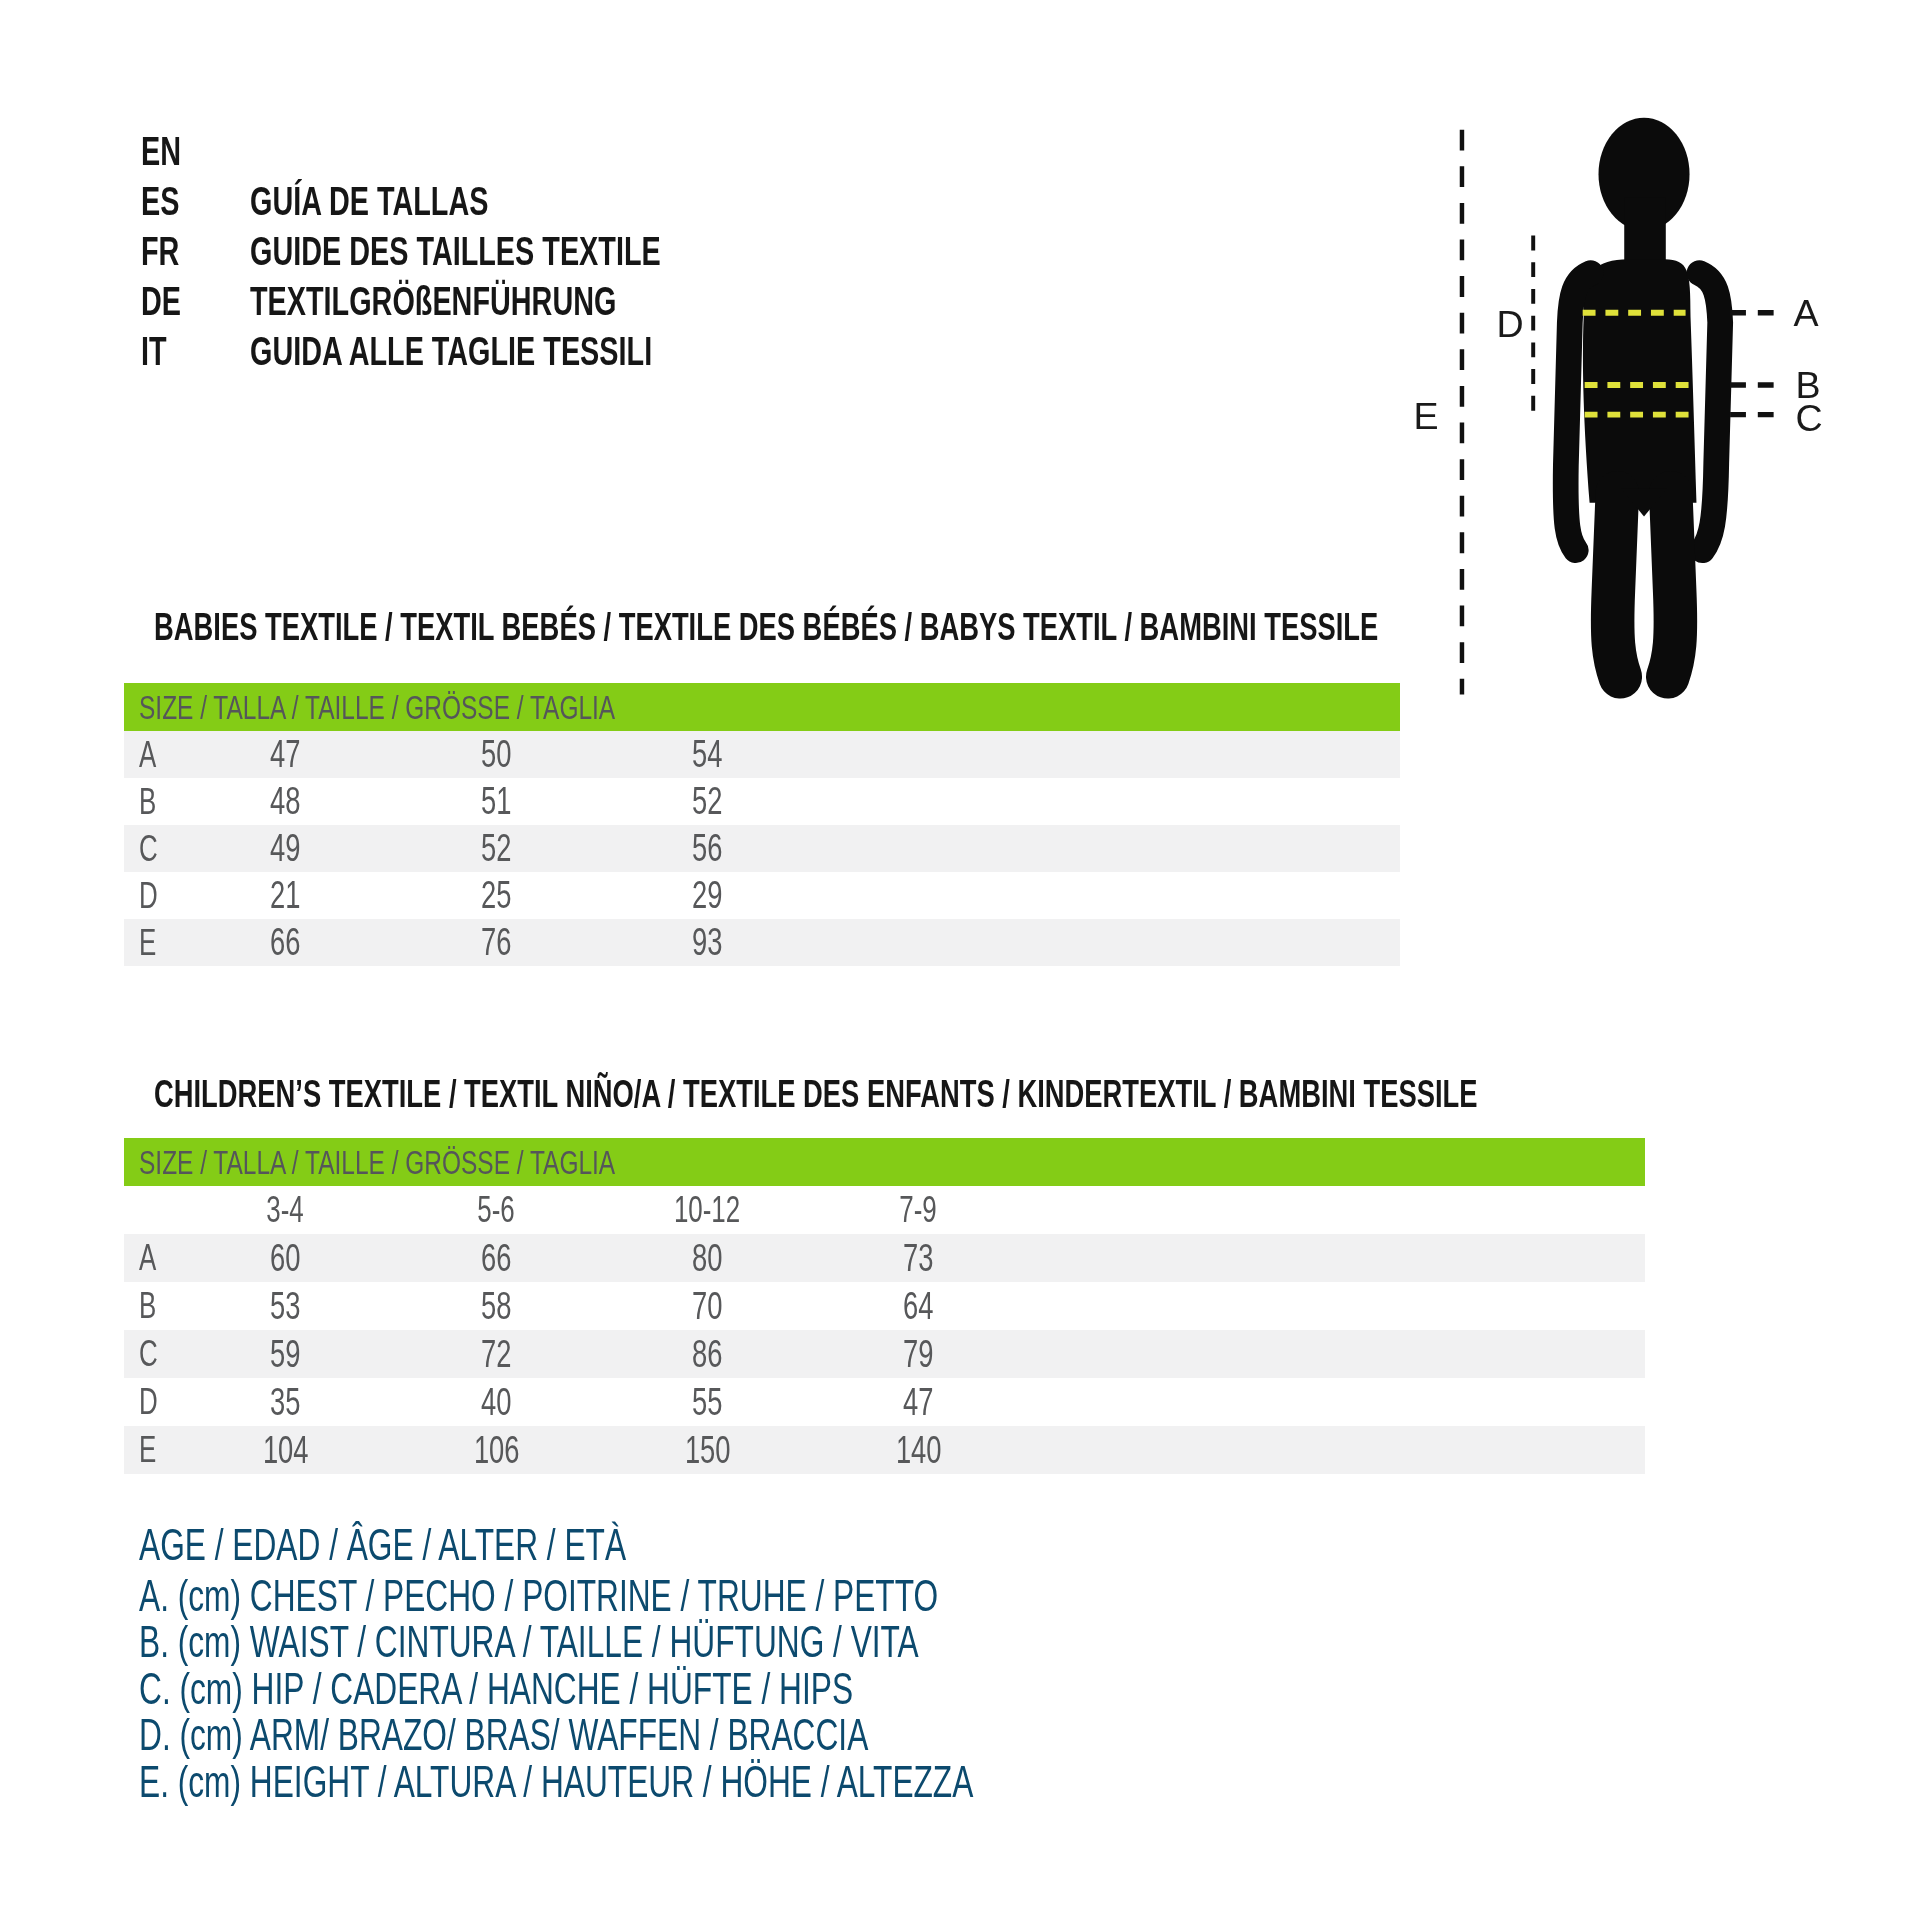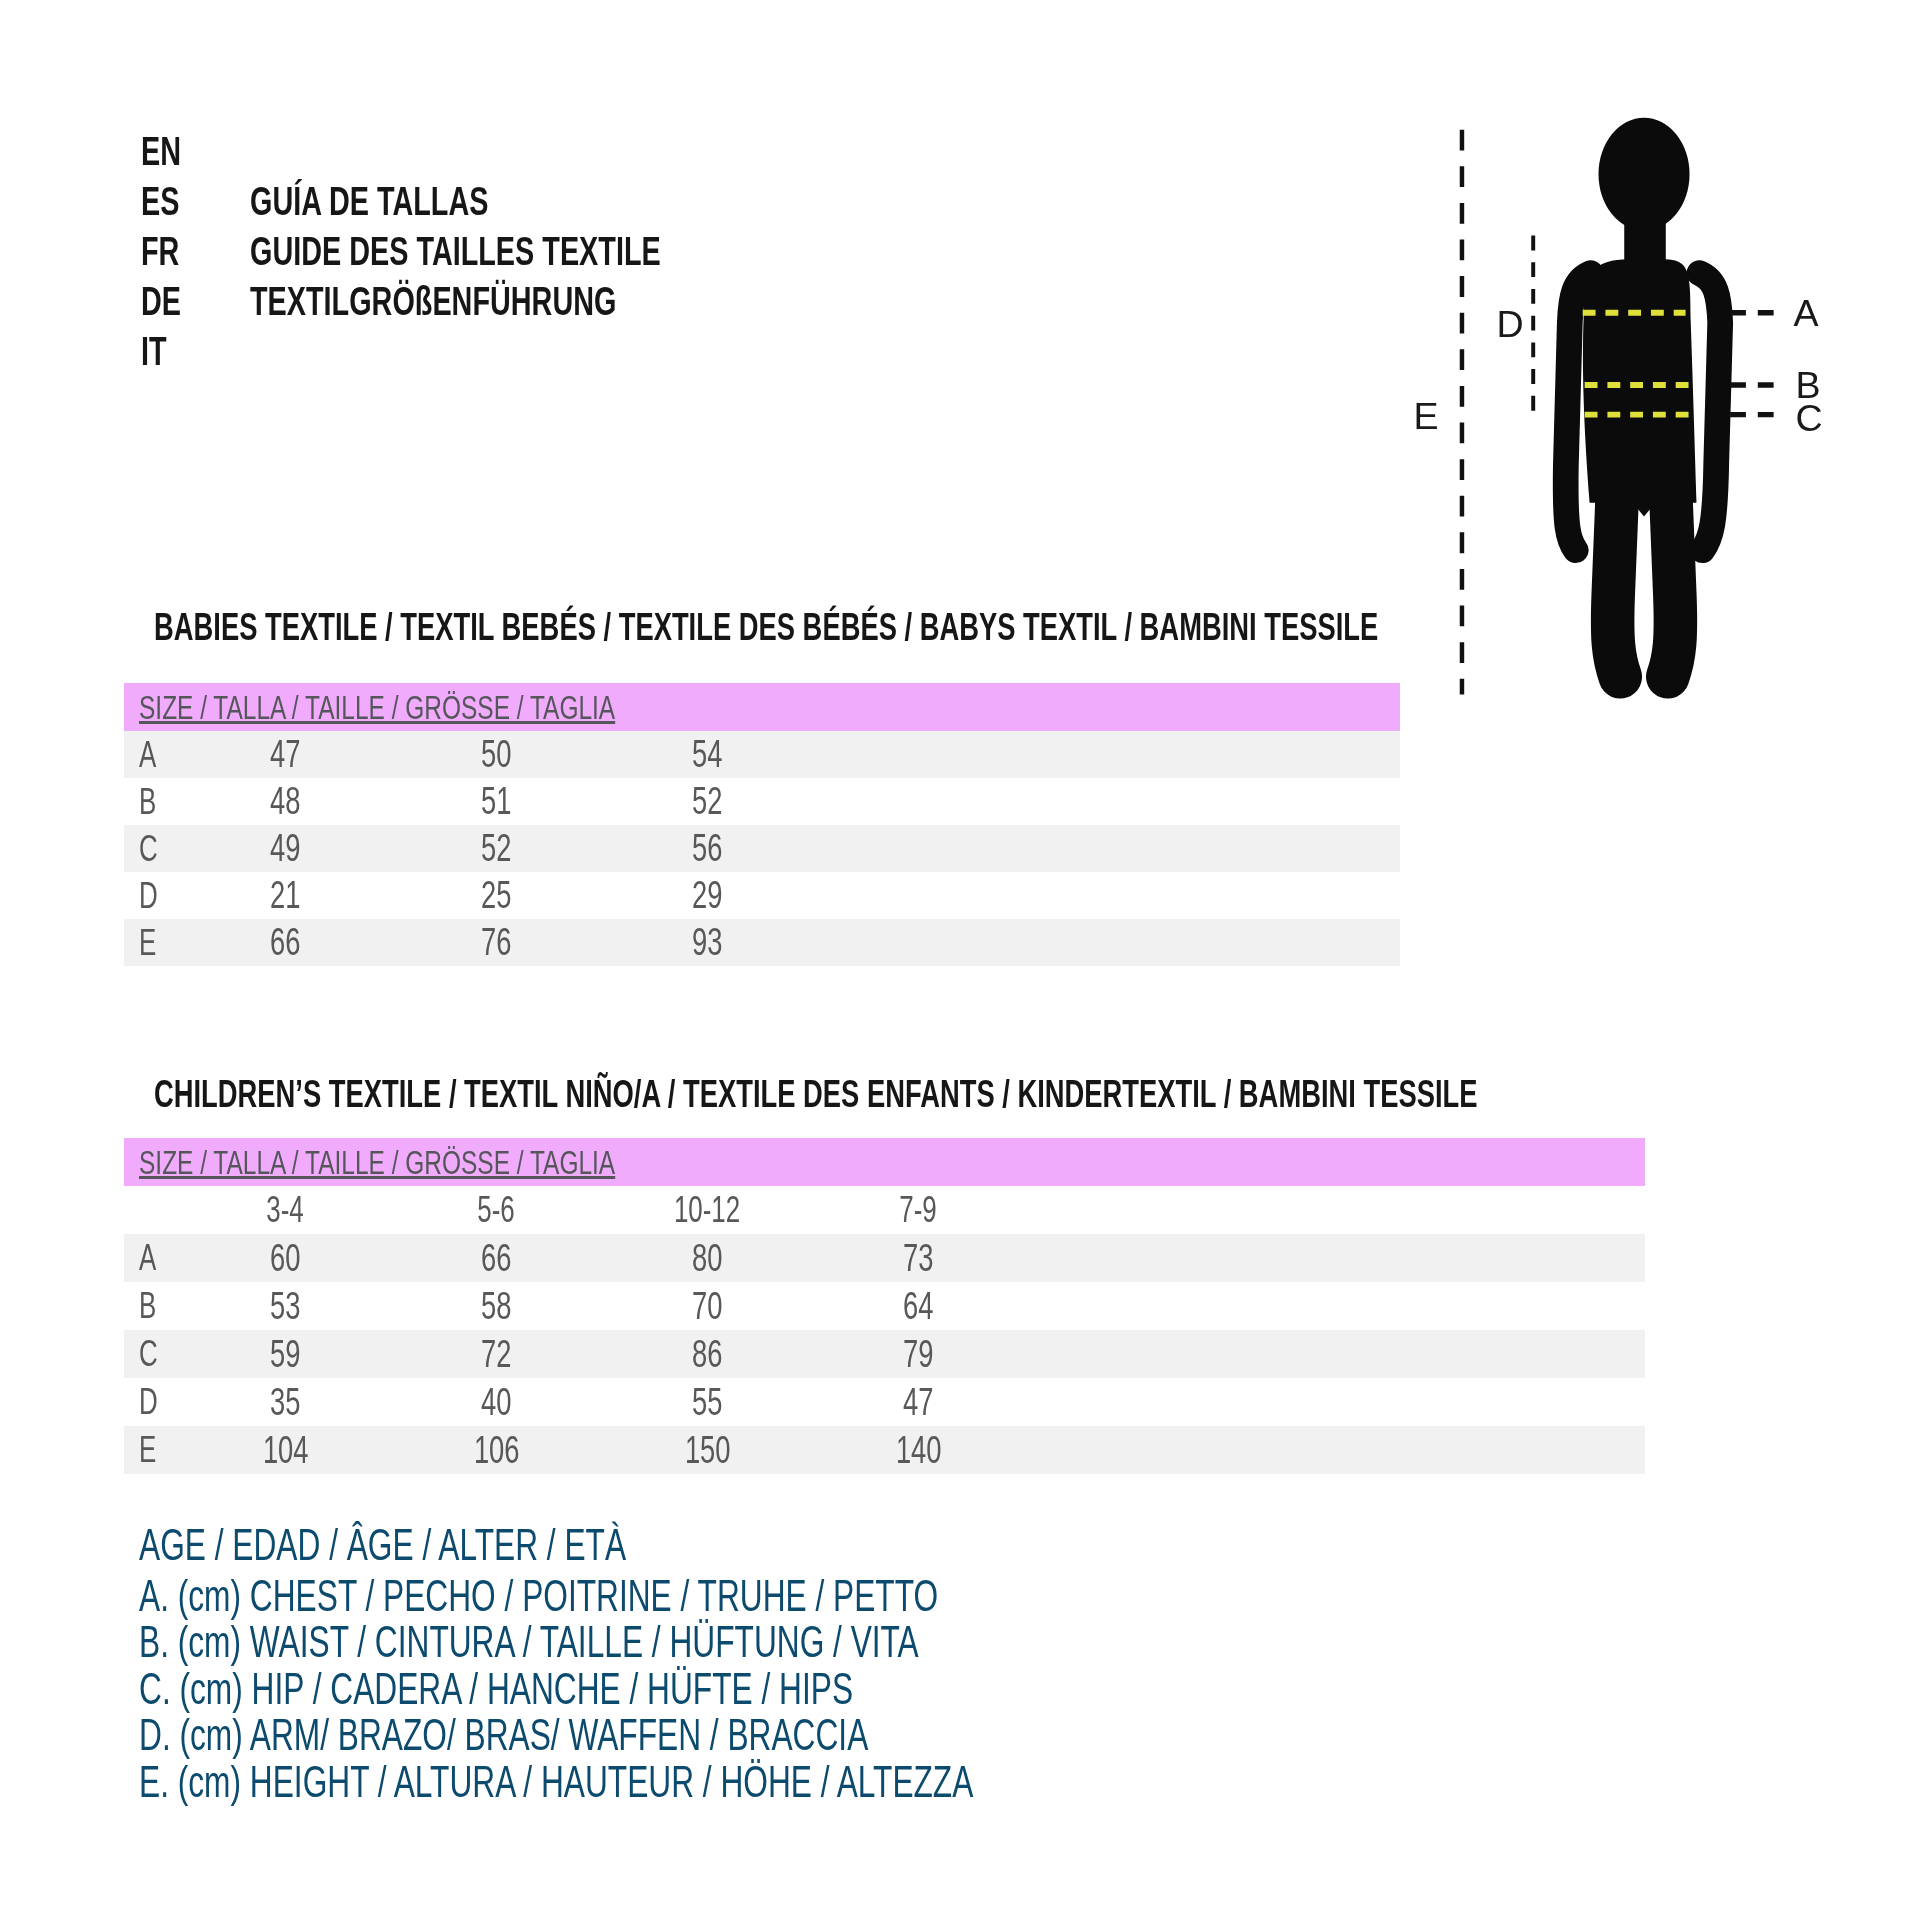--- a/index.html
+++ b/index.html
@@ -22,23 +22,23 @@
 
   
   .section-heading {
     position:absolute; left:154px; height:46px; line-height:46px;
     font-size:38px; font-weight:bold; color:#161616;
   }
 
   
   .size-table { position:absolute; }
   .size-table .bar {
-    height:48px; background:#f0abfc; display:flex; align-items:center;
+    height:48px; background:#84cc16; display:flex; align-items:center;
     padding-left:15px; box-sizing:border-box;
-    font-size:34px; color:#55565a;text-decoration:underline;
+    font-size:34px; color:#55565a;
   }
   .size-table .row { display:grid; align-items:center; }
   .babies-table .row   { grid-template-columns:56px 211px 211px 211px 1fr; }
   .children-table .row { grid-template-columns:56px 211px 211px 211px 211px 1fr; }
   .babies-table .thead { height:48px; }
   .babies-table .data  { height:47px; }
   .children-table .thead, .children-table .data { height:48px; }
   .size-table .stripe { background:#f1f1f2; }
   .size-table .cell { text-align:center; font-size:38px; color:#57585a; }
   .size-table .thead .cell { font-size:36px; }
@@ -69,20 +69,21 @@
     <div class="lang-row" style="top:226px;">
       <span class="lang-code"><span class="cond">FR</span></span>
       <span class="lang-name"><span class="cond">GUIDE DES TAILLES TEXTILE</span></span>
     </div>
     <div class="lang-row" style="top:276px;">
       <span class="lang-code"><span class="cond">DE</span></span>
       <span class="lang-name"><span class="cond">TEXTILGRÖßENFÜHRUNG</span></span>
     </div>
     <div class="lang-row" style="top:326px;">
       <span class="lang-code"><span class="cond">IT</span></span>
+      <span class="lang-name"><span class="cond">GUIDA ALLE TAGLIE TESSILI</span></span>
     </div>
   </div>
 
   <svg class="figure-svg" viewBox="1380 80 566 700">
 
     <line x1="1477" y1="131" x2="1477" y2="702" stroke="#111111" stroke-width="4.5" stroke-dasharray="21 16"></line>
 
     <line x1="1549" y1="238" x2="1549" y2="417" stroke="#111111" stroke-width="4" stroke-dasharray="15 12"></line>
 
     <g fill="#0b0b0b">

